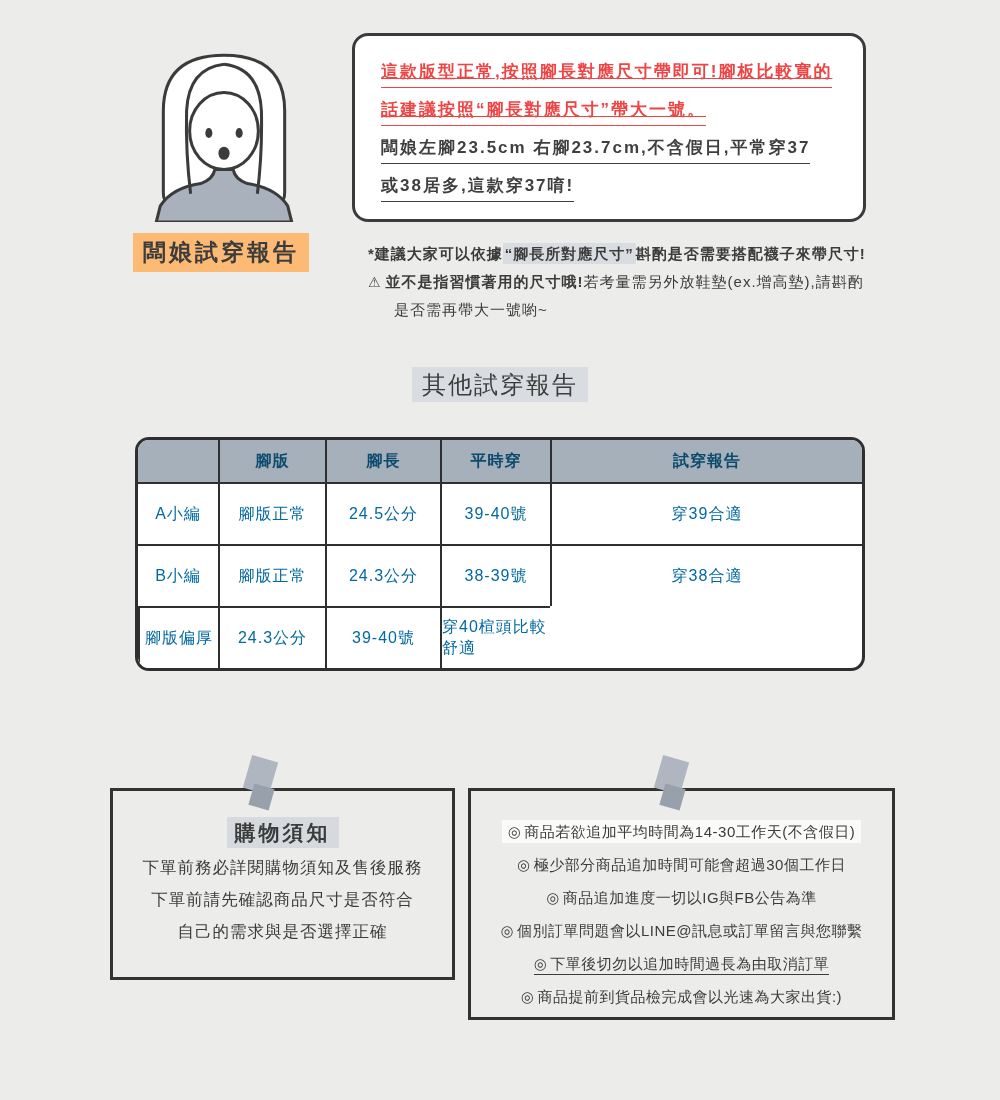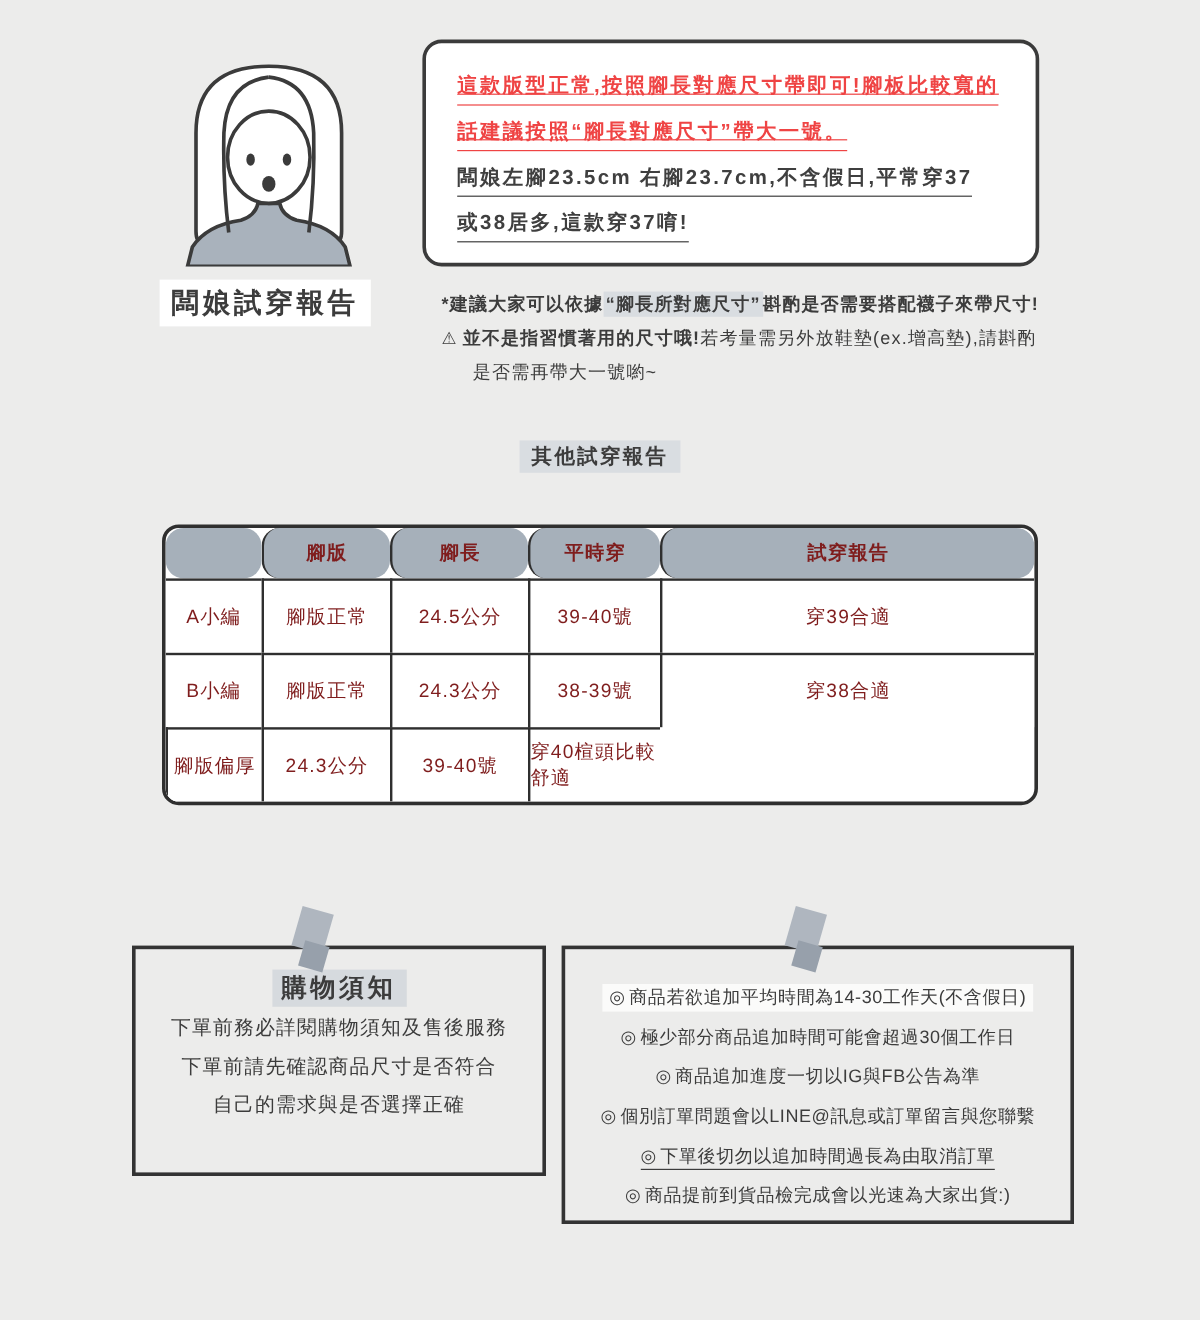--- a/index.html
+++ b/index.html
@@ -1,21 +1,21 @@
 <!DOCTYPE html>
 <html><head>
 <meta charset="utf-8">
 <style>
   html,body{margin:0;padding:0;}
   body{font-family:"Liberation Sans","DejaVu Sans",sans-serif;}
   .page{position:relative;width:1000px;height:1100px;background:#ECECEB;overflow:hidden;color:#3C3C3C;}
 
   
   .avatar{position:absolute;left:138px;top:40px;width:172px;height:182px;}
-  .avatar-label{position:absolute;left:133px;top:233px;background:#ffffff;padding:4px 10px;
+  .avatar-label{position:absolute;left:133px;top:233px;background:#fdba74;padding:4px 10px;
     font-size:23px;font-weight:bold;letter-spacing:3px;color:#3C3C3C;white-space:nowrap;}
 
   
   .bubble{position:absolute;left:352px;top:33px;width:514px;box-sizing:border-box;
     background:#FFFFFF;border:3px solid #3B3B3B;border-radius:16px;padding:24px 26px 18px 26px;}
   .bubble-line{margin-bottom:15px;font-size:17px;font-weight:bold;letter-spacing:2px;white-space:nowrap;}
   .bubble-line:last-child{margin-bottom:4px;}
   .bubble-line .u{border-bottom:1.5px solid currentColor;padding-bottom:6px;}
   .muted{color:#ef4444;text-decoration:underline;}
   .strong{color:#3F3F3F;}
@@ -24,35 +24,35 @@
   .note{position:absolute;left:368px;top:240px;width:540px;font-size:15px;letter-spacing:1px;
     color:#3C3C3C;line-height:28px;}
   .note .row{white-space:nowrap;}
   .note .b{font-weight:bold;}
   .note .hl{background:#D9DDE1;padding:2px 2px;font-weight:bold;}
   .note .indent{padding-left:26px;}
   .warn-icon{font-size:14px;margin-right:4px;}
 
   
   .section-title{position:absolute;left:0;right:0;top:369px;text-align:center;}
-  .section-title span{background:#D9DDE1;padding:4px 10px;font-size:17px;font-weight:bold;letter-spacing:2px;}
+  .section-title span{background:#D9DDE1;padding:4px 10px;font-size:24px;font-weight:normal;letter-spacing:2px;}
 
   
   .fit-table{position:absolute;left:135px;top:437px;width:730px;box-sizing:border-box;
     display:grid;grid-template-columns:80px 107px 115px 110px 1fr;grid-template-rows:42px 62px 62px 62px;
     border:3px solid #2F2F2F;border-radius:14px;overflow:hidden;background:#FFFFFF;}
   .cell{display:flex;align-items:center;justify-content:center;font-size:16px;letter-spacing:1px;
-    border-left:2px solid #2F2F2F;border-top:2px solid #2F2F2F;background:#FFFFFF;color:#7f1d1d;}
+    border-left:2px solid #2F2F2F;border-top:2px solid #2F2F2F;background:#FFFFFF;color:#0369a1;}
   .cell.c0{border-left:none;}
   .cell.r0{border-top:none;}
-  .cell.th{background:#A6B0BA;color:#7f1d1d;font-weight:bold;border-radius:15px;}
+  .cell.th{background:#A6B0BA;color:#0c4a6e;font-weight:bold;}
 
   
   .box{position:absolute;box-sizing:border-box;border:3px solid #333333;background:transparent;}
-  .box-left{left:110px;top:788px;width:345px;height:192px;text-align:center;padding-top:18px;}
+  .box-left{left:110px;top:788px;width:345px;height:192px;text-align:center;padding-top:28px;}
   .box-left .title span{background:#D6DADE;padding:4px 8px;font-size:21px;font-weight:bold;letter-spacing:3px;}
   .box-left .lines{margin-top:4px;font-size:16.5px;line-height:32px;letter-spacing:1px;}
   .box-right{left:468px;top:788px;width:427px;height:232px;text-align:center;padding-top:24px;}
   .policy-line{font-size:15px;line-height:33px;letter-spacing:0.5px;white-space:nowrap;color:#3C3C3C;}
   .policy-line .hl{background:#FBFBFA;padding:3px 6px;}
   .policy-line .ul{border-bottom:1.5px solid #3C3C3C;padding-bottom:2px;}
   .bullet{margin-right:3px;}
 
   
   .tape{position:absolute;width:27px;height:34px;background:#AFB6BF;transform:rotate(16deg);z-index:3;}

